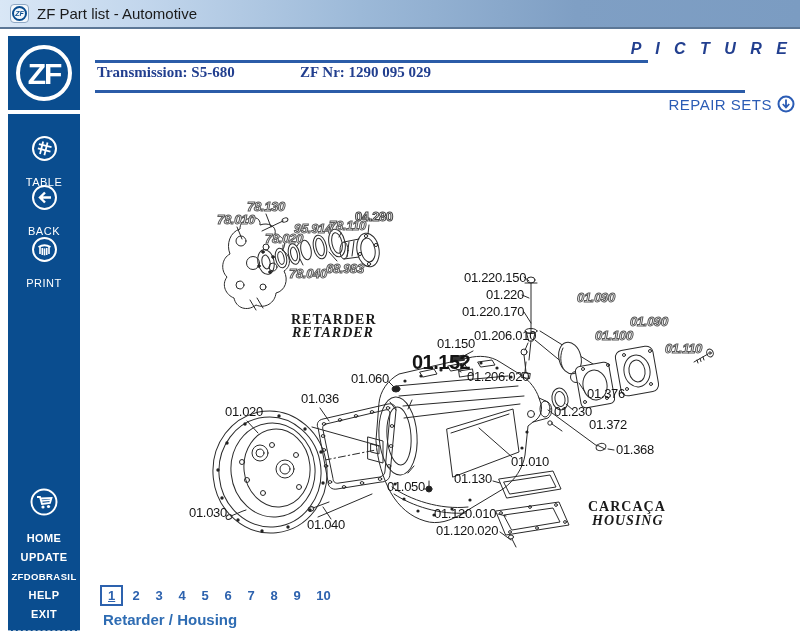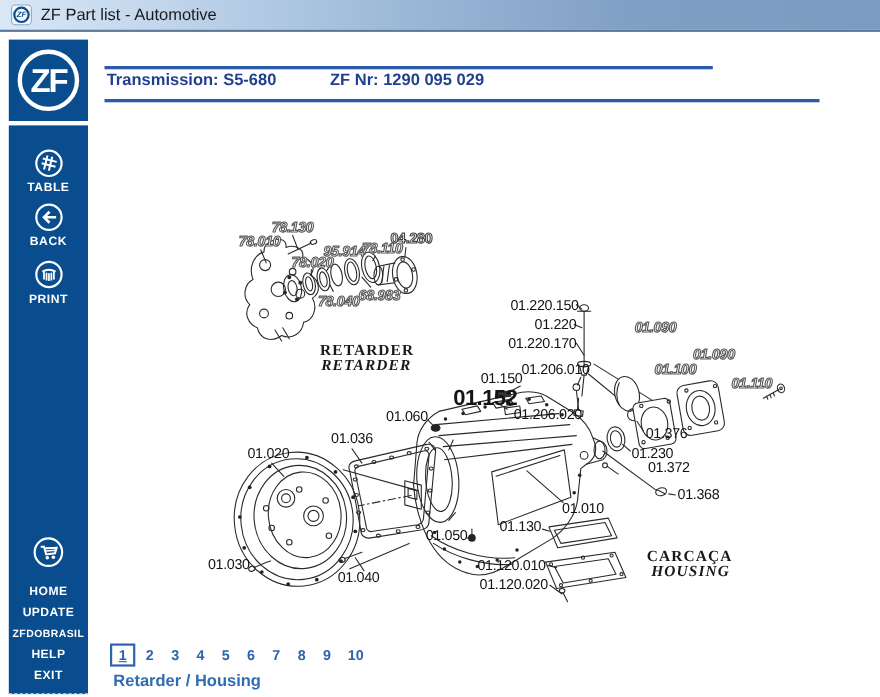--- a/index.html
+++ b/index.html
@@ -21,33 +21,33 @@
 
   
   .logo-square { position:absolute; left:8px; top:36px; width:72px; height:74px;
     background:var(--sidebar-blue); display:flex; align-items:center; justify-content:center; }
 
   
   .sidebar { position:absolute; left:8px; top:114px; width:72px; height:517px;
     background:var(--sidebar-blue); border-bottom:1px dashed #9fb8d2; }
   .side-btn { position:absolute; left:0; width:72px; text-align:center; cursor:pointer; }
   .side-btn svg { display:block; margin:0 auto; }
-  .side-label { display:block; color:#fff; font-weight:bold; font-size:11px;
-    letter-spacing:0.5px; margin-top:3px; }
+  .side-label { display:block; color:#fff; font-weight:normal; font-size:11px;
+    letter-spacing:0.5px; margin-top:14px; }
   .side-link { position:absolute; left:0; width:72px; text-align:center; color:#fff;
     font-weight:bold; font-size:11px; letter-spacing:0.4px; cursor:pointer; }
   .side-link.small { font-size:9.5px; }
 
   
   .picture-title { position:absolute; left:560px; top:40px; width:232px; text-align:right;
     font-size:16px; font-weight:bold; font-style:italic; letter-spacing:5px;
     color:var(--header-navy); }
   .rule1 { position:absolute; left:95px; top:60px; width:553px; height:3px; background:var(--rule-blue); }
   .rule2 { position:absolute; left:95px; top:90px; width:650px; height:3px; background:var(--rule-blue); }
-  .hdr-text { position:absolute; top:64px; font-size:15px; font-weight:bold; color:var(--header-navy); }
+  .hdr-text { position:absolute; top:64px; font-size:15px; font-weight:bold; color:var(--header-navy);font-family:Liberation Serif, serif; }
   .hdr-trans { left:97px; }
   .hdr-zfnr { left:300px; }
   .repair-sets { position:absolute; top:95px; left:560px; width:235px; display:flex;
     justify-content:flex-end; align-items:center; gap:5px; cursor:pointer;
     color:var(--link-blue); font-size:15px; letter-spacing:0.5px; }
 
   
   #diagram-svg { position:absolute; left:0; top:0; width:800px; height:634px; pointer-events:none; }
   #labels-layer { position:absolute; left:0; top:0; width:800px; height:634px; }
   .lbl { position:absolute; font-size:13px; line-height:13px; color:#141414;
@@ -131,24 +131,32 @@
           <circle cx="19.5" cy="19.5" r="1.6" fill="#fff"></circle>
       </svg>
     </div>
     <div class="side-link" style="top:418px;">HOME</div>
     <div class="side-link" style="top:437px;">UPDATE</div>
     <div class="side-link small" style="top:457px;">ZFDOBRASIL</div>
     <div class="side-link" style="top:475px;">HELP</div>
     <div class="side-link" style="top:494px;">EXIT</div>
   </div>
 
+  <div class="picture-title">P I C T U R E</div>
   <div class="rule1"></div>
   <div class="hdr-text hdr-trans">Transmission: S5-680</div>
   <div class="hdr-text hdr-zfnr">ZF Nr: 1290 095 029</div>
   <div class="rule2"></div>
+  <div class="repair-sets">
+    <span>REPAIR SETS</span>
+    <svg width="18" height="18" viewBox="0 0 18 18">
+      <circle cx="9" cy="9" r="7.5" fill="none" stroke="#2b5cb5" stroke-width="2"></circle>
+      <path d="M9,4.5 L9,12 M5.8,9 L9,12.5 L12.2,9" fill="none" stroke="#2b5cb5" stroke-width="1.8"></path>
+    </svg>
+  </div>
 
   <svg id="diagram-svg" viewBox="0 0 800 634">
     <g stroke="#2a2a2a" stroke-width="1" fill="none" stroke-linecap="round" stroke-linejoin="round">
 
       <path d="M244,221 C252,215 261,217 260,225 C268,222 277,226 275,234 C283,236 288,244 282,250 C291,255 292,266 284,271 C289,280 285,291 276,293 C275,303 265,309 256,305 C247,312 236,308 234,298 C226,295 221,285 227,277 C220,270 222,258 230,254 C226,244 230,232 240,229 C240,224 242,222 244,221 Z"></path>
       <circle cx="241" cy="241" r="5"></circle>
         <circle cx="253" cy="263" r="6.5"></circle>
       <circle cx="240" cy="285" r="4"></circle>
         <circle cx="266" cy="247" r="3"></circle>
       <circle cx="263" cy="287" r="3"></circle>
@@ -360,21 +368,21 @@
       <div class="lbl ghost" style="left: 595px; top: 329px;">01.100</div>
       <div class="lbl" style="left: 474px; top: 329px;">01.206.010</div>
       <div class="lbl" style="left: 437px; top: 337px;">01.150</div>
       <div class="lbl ghost" style="left: 665px; top: 342px;">01.110</div>
       <div class="lbl" style="left: 467px; top: 370px; text-align: right;">01.206.020</div>
       <div class="lbl bold" style="left: 412px; top: 355px;">01.152</div>
       <div class="lbl" style="left: 351px; top: 372px;">01.060</div>
       <div class="lbl" style="left: 587px; top: 387px;">01.376</div>
       <div class="lbl" style="left: 301px; top: 392px;">01.036</div>
       <div class="lbl" style="left: 225px; top: 405px;">01.020</div>
-      <div class="lbl" style="left: 574px; top: 405px;">01.230</div>
+      <div class="lbl" style="left: 554px; top: 405px;">01.230</div>
       <div class="lbl" style="left: 589px; top: 418px;">01.372</div>
       <div class="lbl" style="left: 616px; top: 443px;">01.368</div>
       <div class="lbl" style="left: 511px; top: 455px;">01.010</div>
       <div class="lbl" style="left: 454px; top: 472px;">01.130</div>
       <div class="lbl" style="left: 387px; top: 480px;">01.050</div>
       <div class="lbl" style="left: 189px; top: 506px;">01.030</div>
       <div class="lbl" style="left: 434px; top: 507px;">01.120.010</div>
       <div class="lbl" style="left: 307px; top: 518px;">01.040</div>
       <div class="lbl" style="left: 436px; top: 524px;">01.120.020</div>
       <div class="cap" style="left: 291px; top: 313px;">RETARDER</div>

